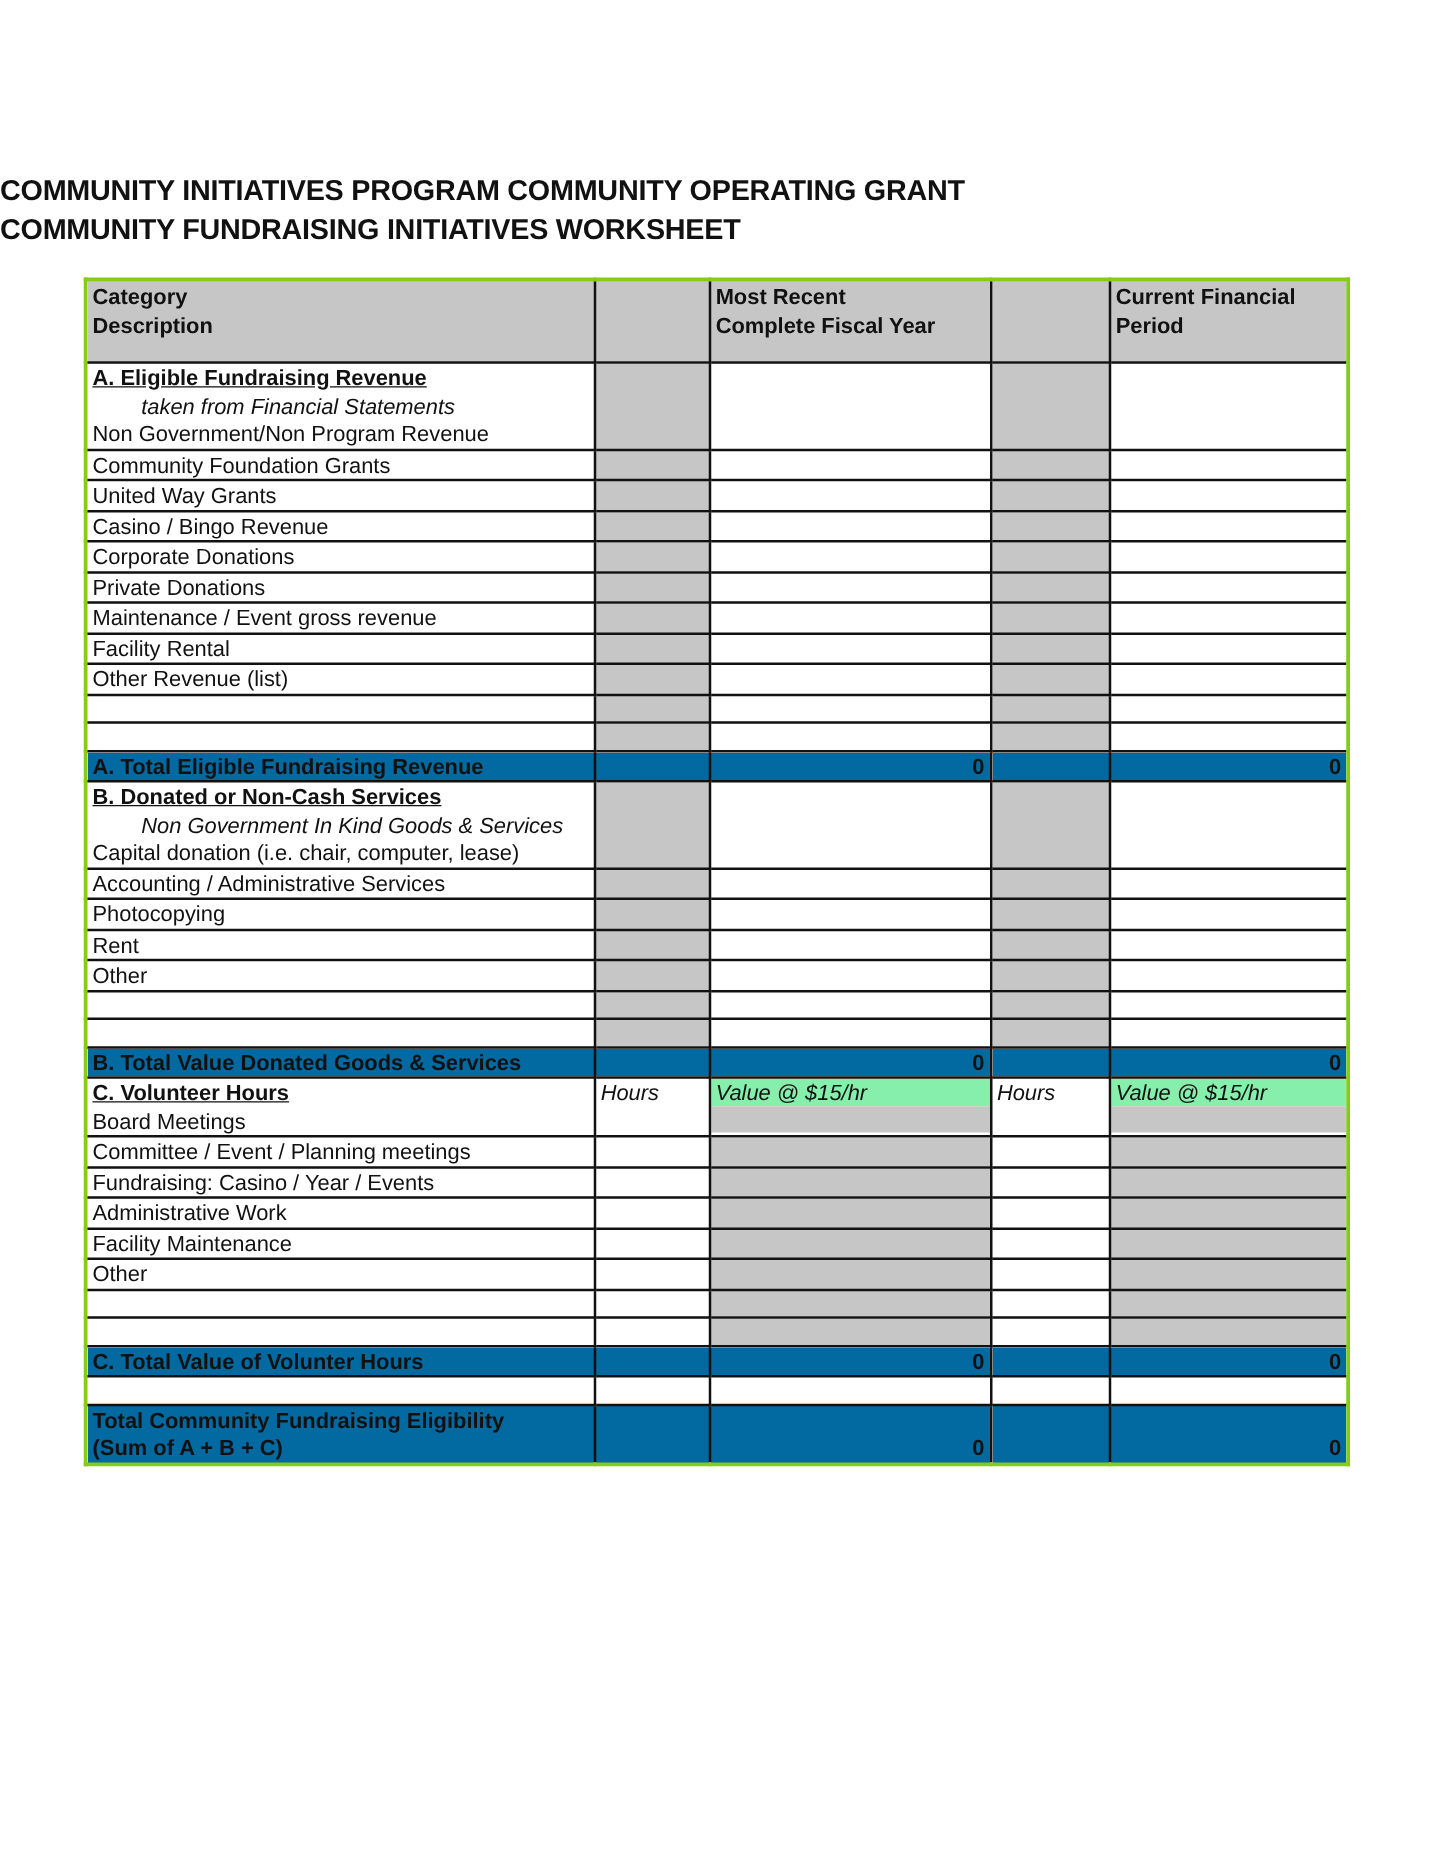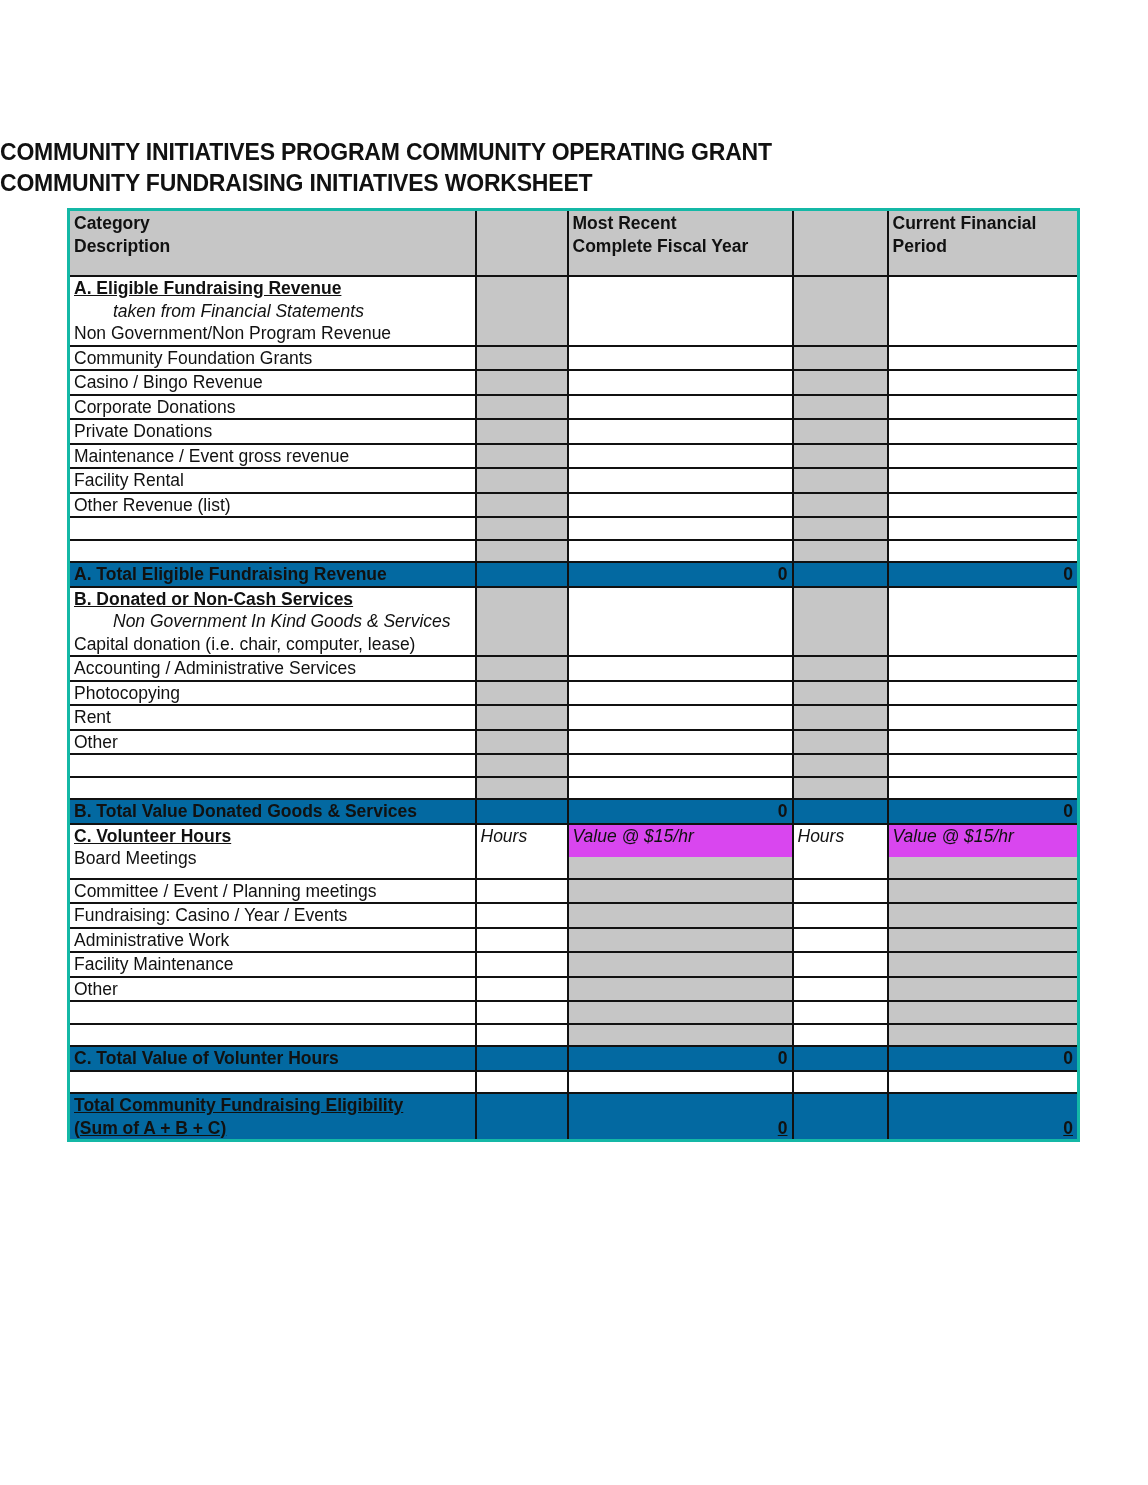--- a/index.html
+++ b/index.html
@@ -1,35 +1,35 @@
 <!DOCTYPE html>
 <html><head>
 <meta charset="utf-8">
 <style>
   html, body { margin: 0; padding: 0; background: #ffffff; }
   body { width: 1148px; height: 1485px; position: relative; font-family: "Liberation Sans", sans-serif; color: #111; }
   .title { position: absolute; left: 0; width: 1148px; text-align: left; font-weight: bold; font-size: 23px; letter-spacing: -0.2px; }
   .t1 { top: 139px; }
   .t2 { top: 170px; }
-  table.ws { position: absolute; left: 67px; top: 208px; width: 1010px; border-collapse: collapse; table-layout: fixed; border: 3px solid #14b8a6; }
+  table.ws { position: absolute; left: 67px; top: 222px; width: 1010px; border-collapse: collapse; table-layout: fixed; border: 3px solid #84cc16; }
   table.ws td { border: 2px solid #111; padding: 0 4px; font-size: 17.5px; line-height: 22.5px; vertical-align: top; overflow: hidden; white-space: nowrap; }
   col.c0 { width: 407px; } col.c1 { width: 92px; } col.c2 { width: 225px; } col.c3 { width: 95px; } col.c4 { width: 191px; }
   .g { background: #c6c6c6; }
   .hdr td { height: 63px; font-weight: bold; }
   .hdr td.lbl { padding-top: 1px; }
   .row td { height: 20.5px; }
   .sec td { height: 64px; }
   .total td { font-weight: bold; height: 20.5px; background: #0369a1; }
   .total td.num { text-align: right; }
-  .big td { height: 44px; text-decoration: underline; }
+  .big td { height: 44px; }
   .big td.num { vertical-align: bottom; }
   .u { text-decoration: underline; font-weight: bold; }
   .i { font-style: italic; margin-left: 39px; }
   .split { padding: 0 !important; }
-  .split .top { background: #d946ef; height: 32px; padding: 0 4px; font-style: italic; }
+  .split .top { background: #86efac; height: 22px; padding: 0 4px; font-style: italic; }
   .split .bot { background: #c6c6c6; height: 21px; }
   .heavy td { border-top: 3px solid #111; }
 </style>
 </head>
 <body>
 
 <div class="title t1">COMMUNITY INITIATIVES PROGRAM COMMUNITY OPERATING GRANT</div>
 <div class="title t2">COMMUNITY FUNDRAISING INITIATIVES WORKSHEET</div>
 
 <table class="ws">
@@ -71,20 +71,27 @@
     <td></td>
   </tr>
   <tr class="row">
         <td>Community Foundation Grants</td>
         <td class="g"></td>
         <td></td>
         <td class="g"></td>
         <td></td>
       </tr>
   <tr class="row">
+        <td>United Way Grants</td>
+        <td class="g"></td>
+        <td></td>
+        <td class="g"></td>
+        <td></td>
+      </tr>
+  <tr class="row">
         <td>Casino / Bingo Revenue</td>
         <td class="g"></td>
         <td></td>
         <td class="g"></td>
         <td></td>
       </tr>
   <tr class="row">
         <td>Corporate Donations</td>
         <td class="g"></td>
         <td></td>

